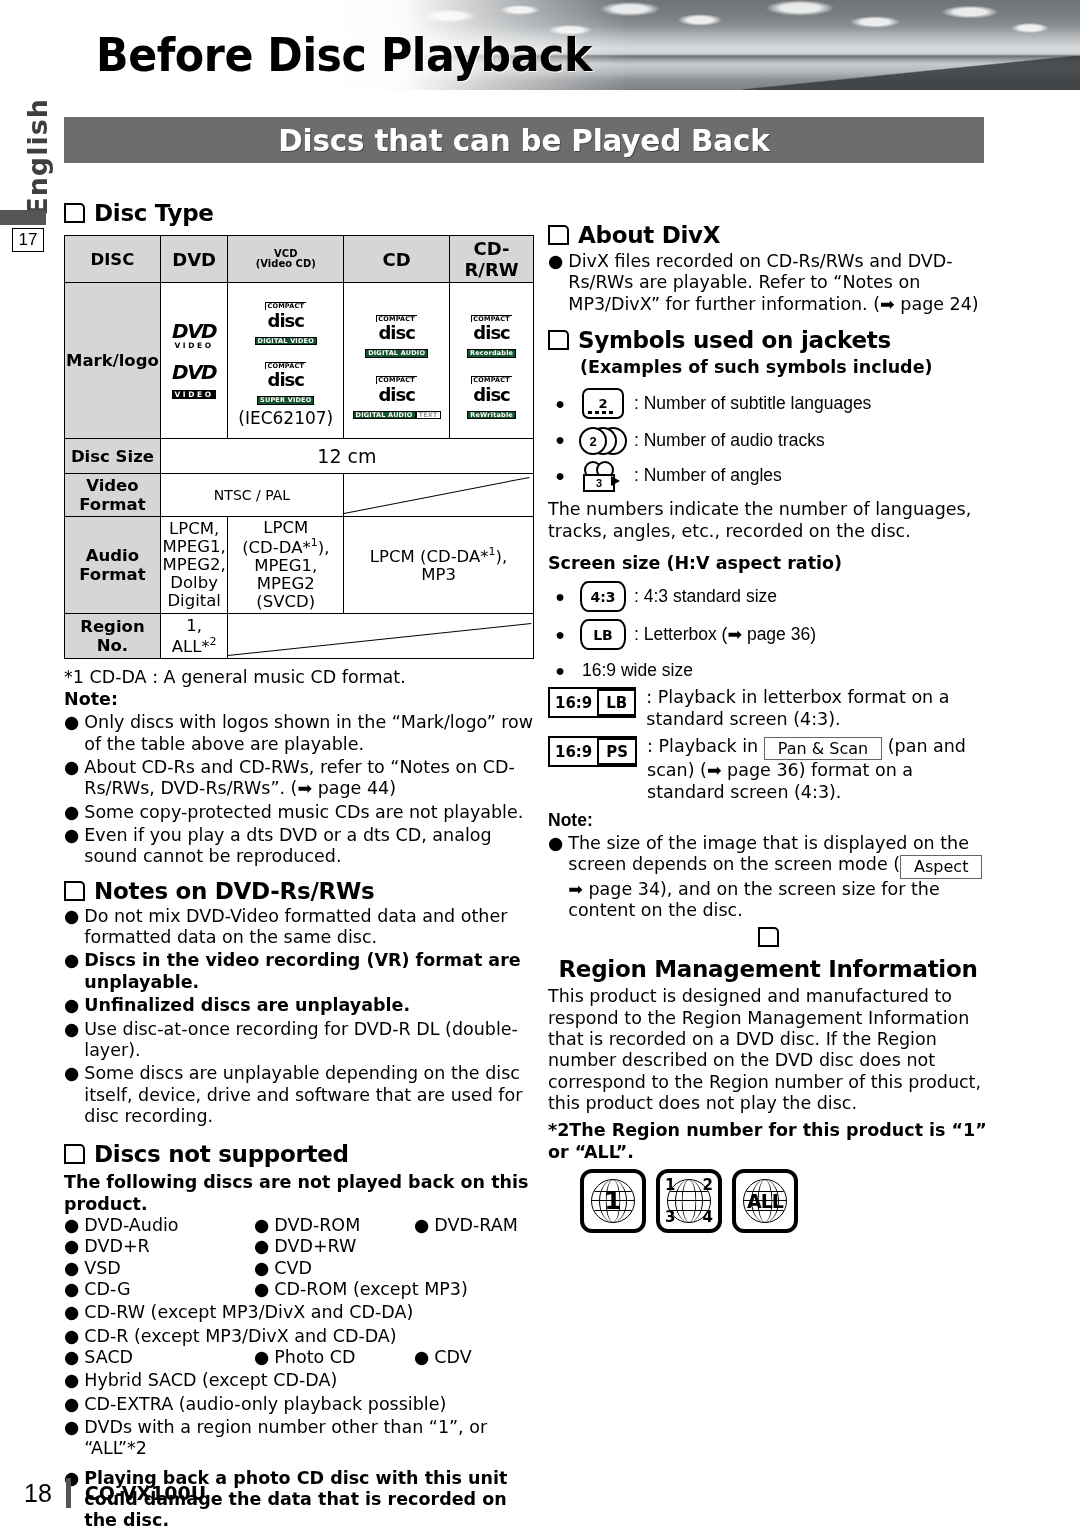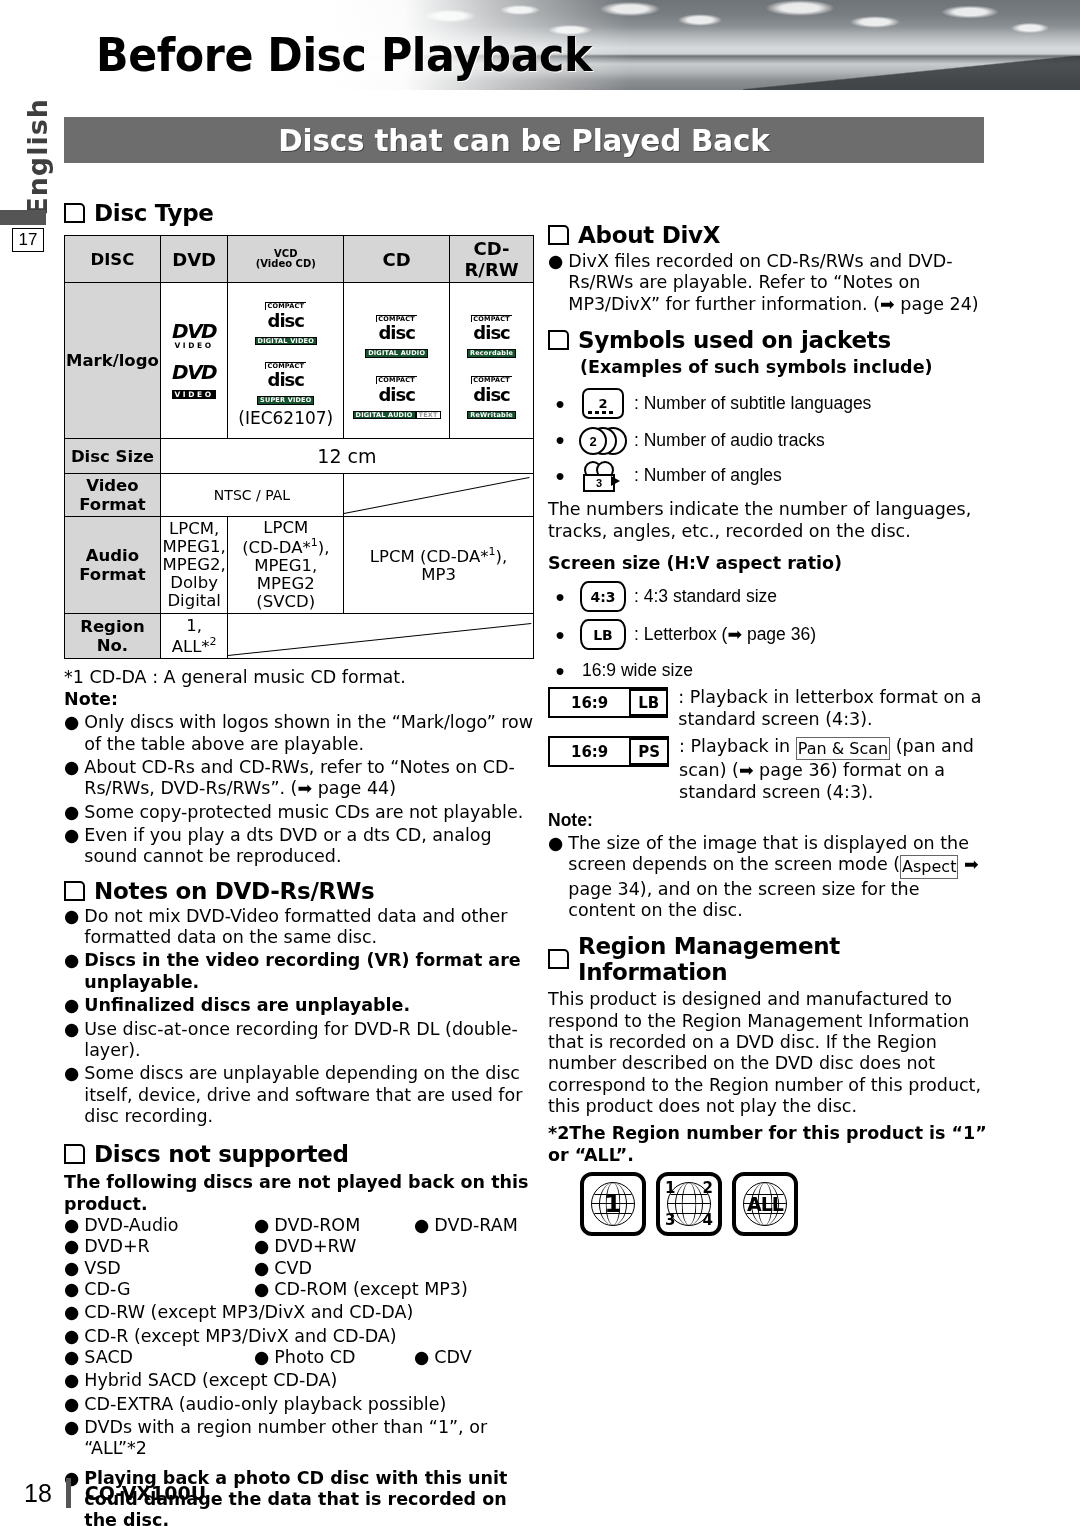--- a/index.html
+++ b/index.html
@@ -177,29 +177,29 @@
   .ratio-ico{
     width:42px;height:27px;border:2.6px solid #000;border-radius:8px/11px;
     display:flex;align-items:center;justify-content:center;
     font-size:14px;font-weight:bold;font-family:"DejaVu Sans",sans-serif;
   }
   .wide-badge{
     display:inline-flex;border:2.6px solid #000;height:27px;align-items:stretch;
     font-family:"DejaVu Sans",sans-serif;
   }
   .wide-badge .a{
-    padding:0 21px;display:flex;align-items:center;font-size:15px;font-weight:bold;border-radius:7px;
+    padding:0 5px;display:flex;align-items:center;font-size:15px;font-weight:bold;border-radius:7px;
   }
   .wide-badge .b{
     padding:0 7px;display:flex;align-items:center;font-size:15px;font-weight:bold;
     border-left:2.6px solid #000;border-top:2.6px solid #000;border-bottom:2.6px solid #000;
     margin:-0px;
   }
   .inlbtn{
-    display:inline-block;border:1.4px solid #666;padding:1px 1px;font-size:16px;
+    display:inline-block;border:1.4px solid #666;padding:1px 13px;font-size:16px;
     line-height:1.2;vertical-align:-2px;
   }
   
   .globes{display:flex;gap:10px;margin-top:6px;}
   .globe{
     width:58px;height:56px;border:4px solid #000;border-radius:12px;
     position:relative;display:flex;align-items:center;justify-content:center;
     background:#fff;
   }
   .globe .ball{
@@ -584,21 +584,21 @@
   </div>
 
   <div class="note" style="margin-top:7px;">Note:</div>
   <div class="bul body">
     <span class="dot">●</span>
     <span class="tx">
       <span>The size of the image that is displayed on the screen depends on the screen mode (</span><span class="inlbtn">Aspect</span><span> ➡ page 34), and on the screen size for the content on the disc.</span>
     </span>
   </div>
 
-  <div class="h2" style="margin-top:12px;">
+  <div class="h2" style="margin-top:6px;flex-direction:column;">
     <span class="sq"></span>
     <span>Region Management Information</span>
   </div>
   <div class="body" style="margin-top:4px;">This product is designed and manufactured to respond to the Region Management Information that is recorded on a DVD disc. If the Region number described on the DVD disc does not correspond to the Region number of this product, this product does not play the disc.</div>
   <div class="body bold" style="margin-top:6px;">*2The Region number for this product is “1” or “ALL”.</div>
 
   <div class="globes" style="margin-left:32px;">
     <div class="globe">
       <span class="ball">
           <span class="lat l1"></span>

